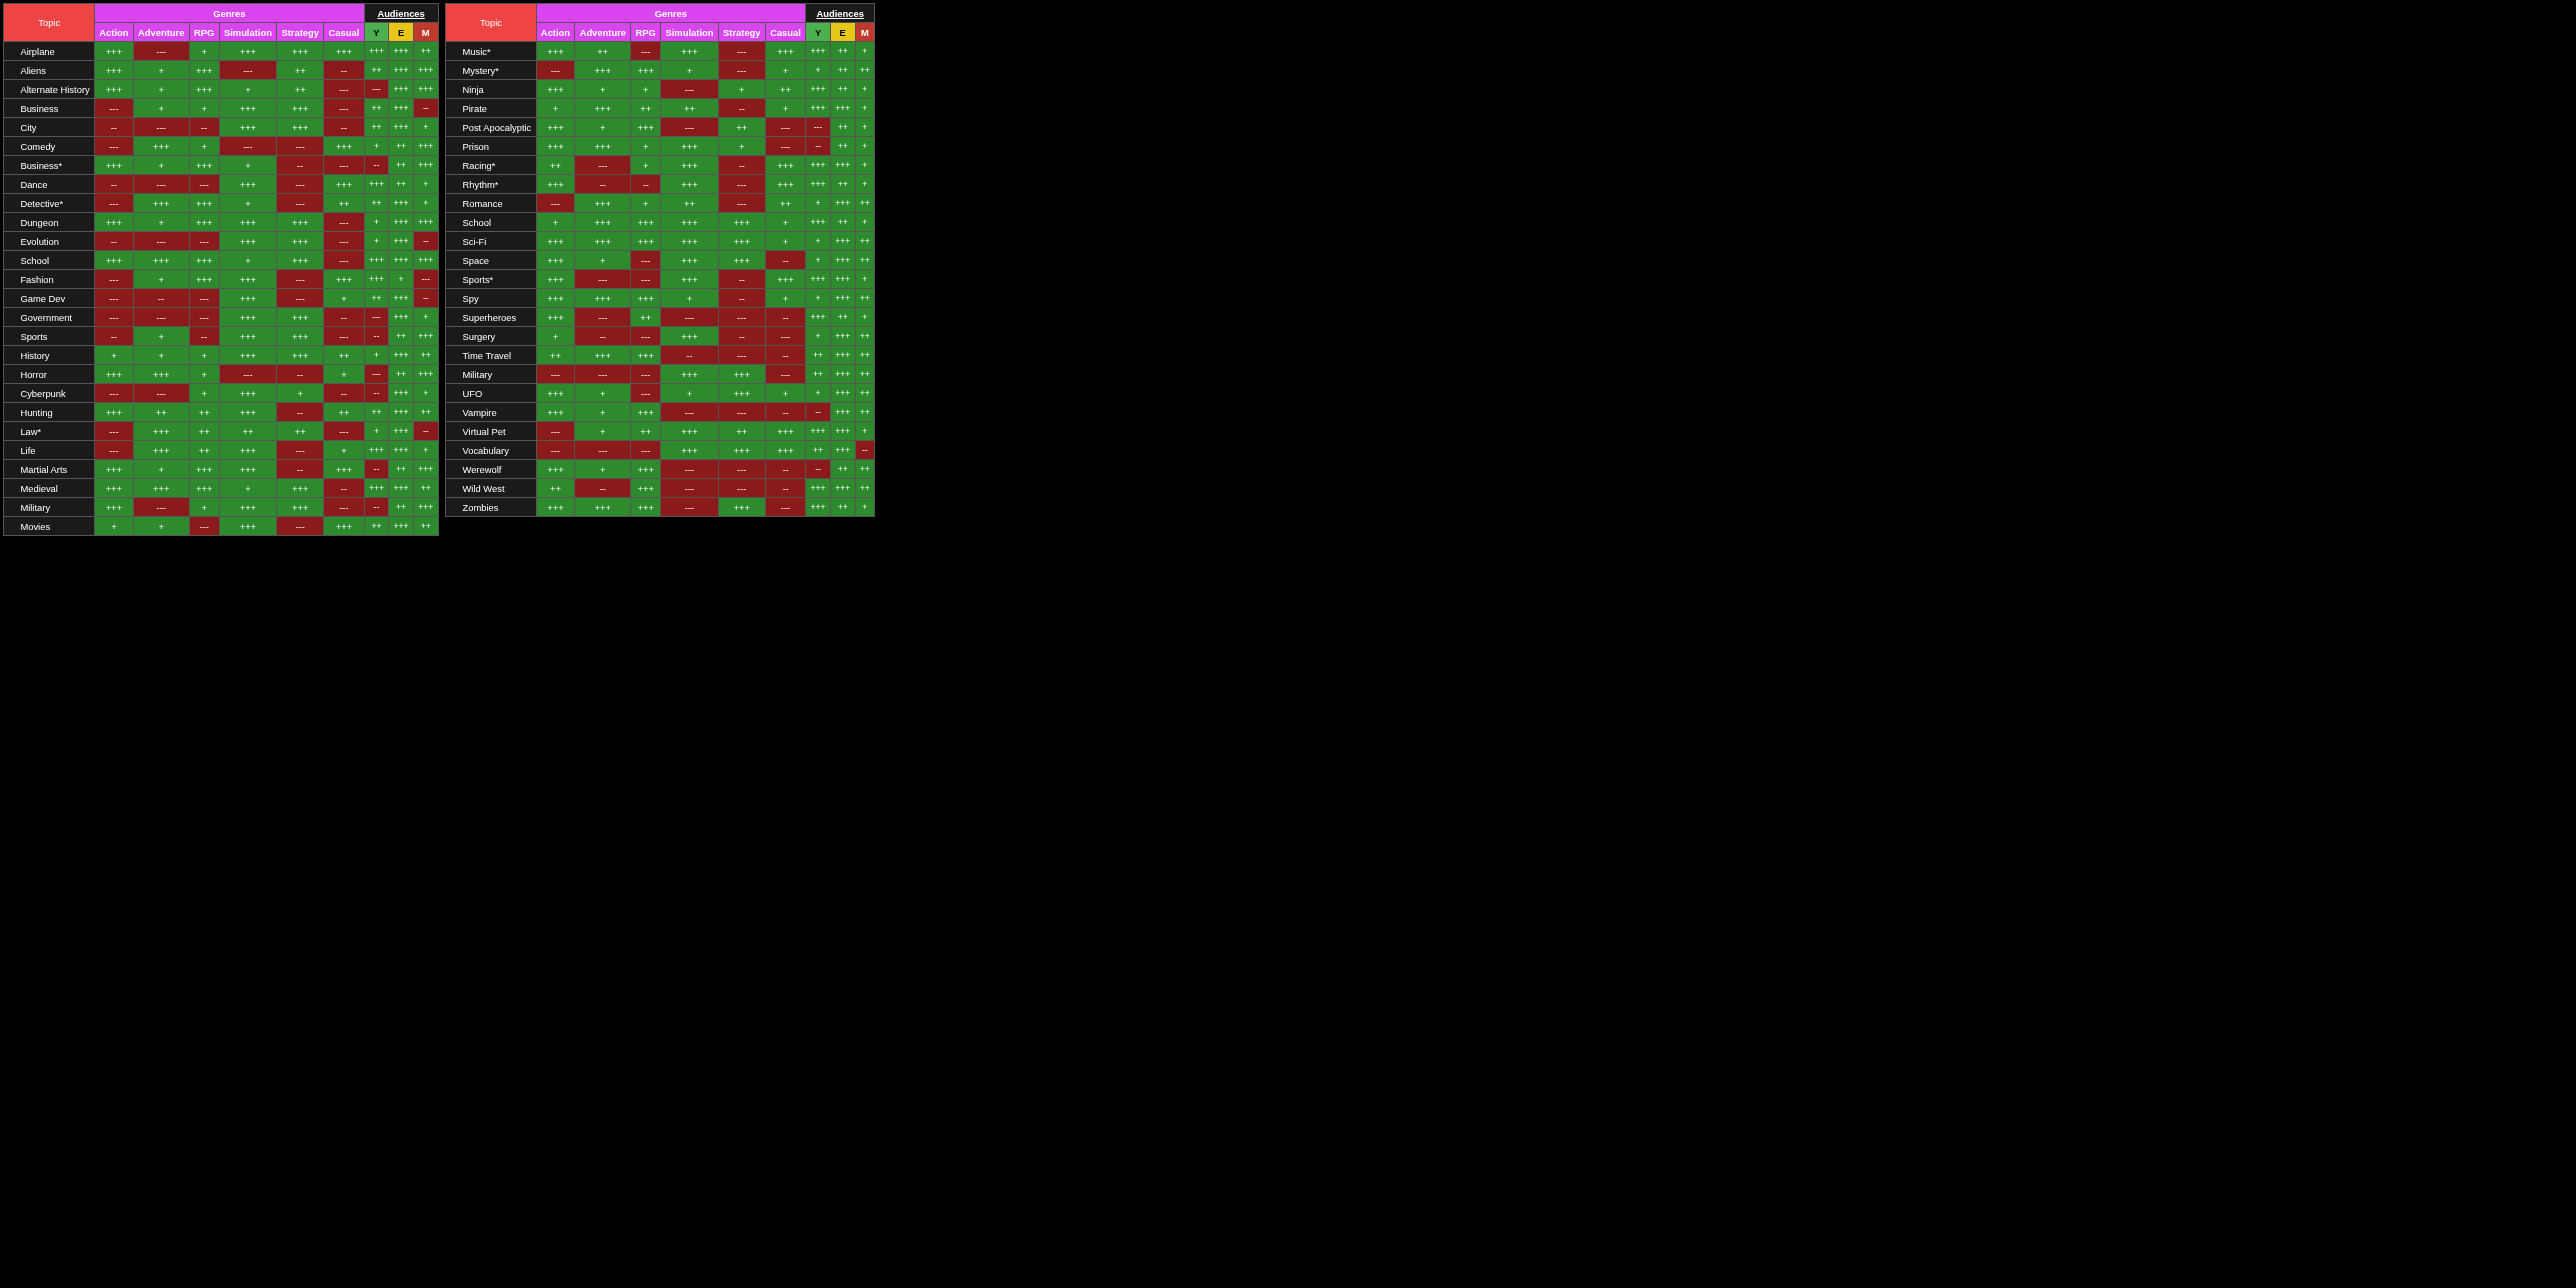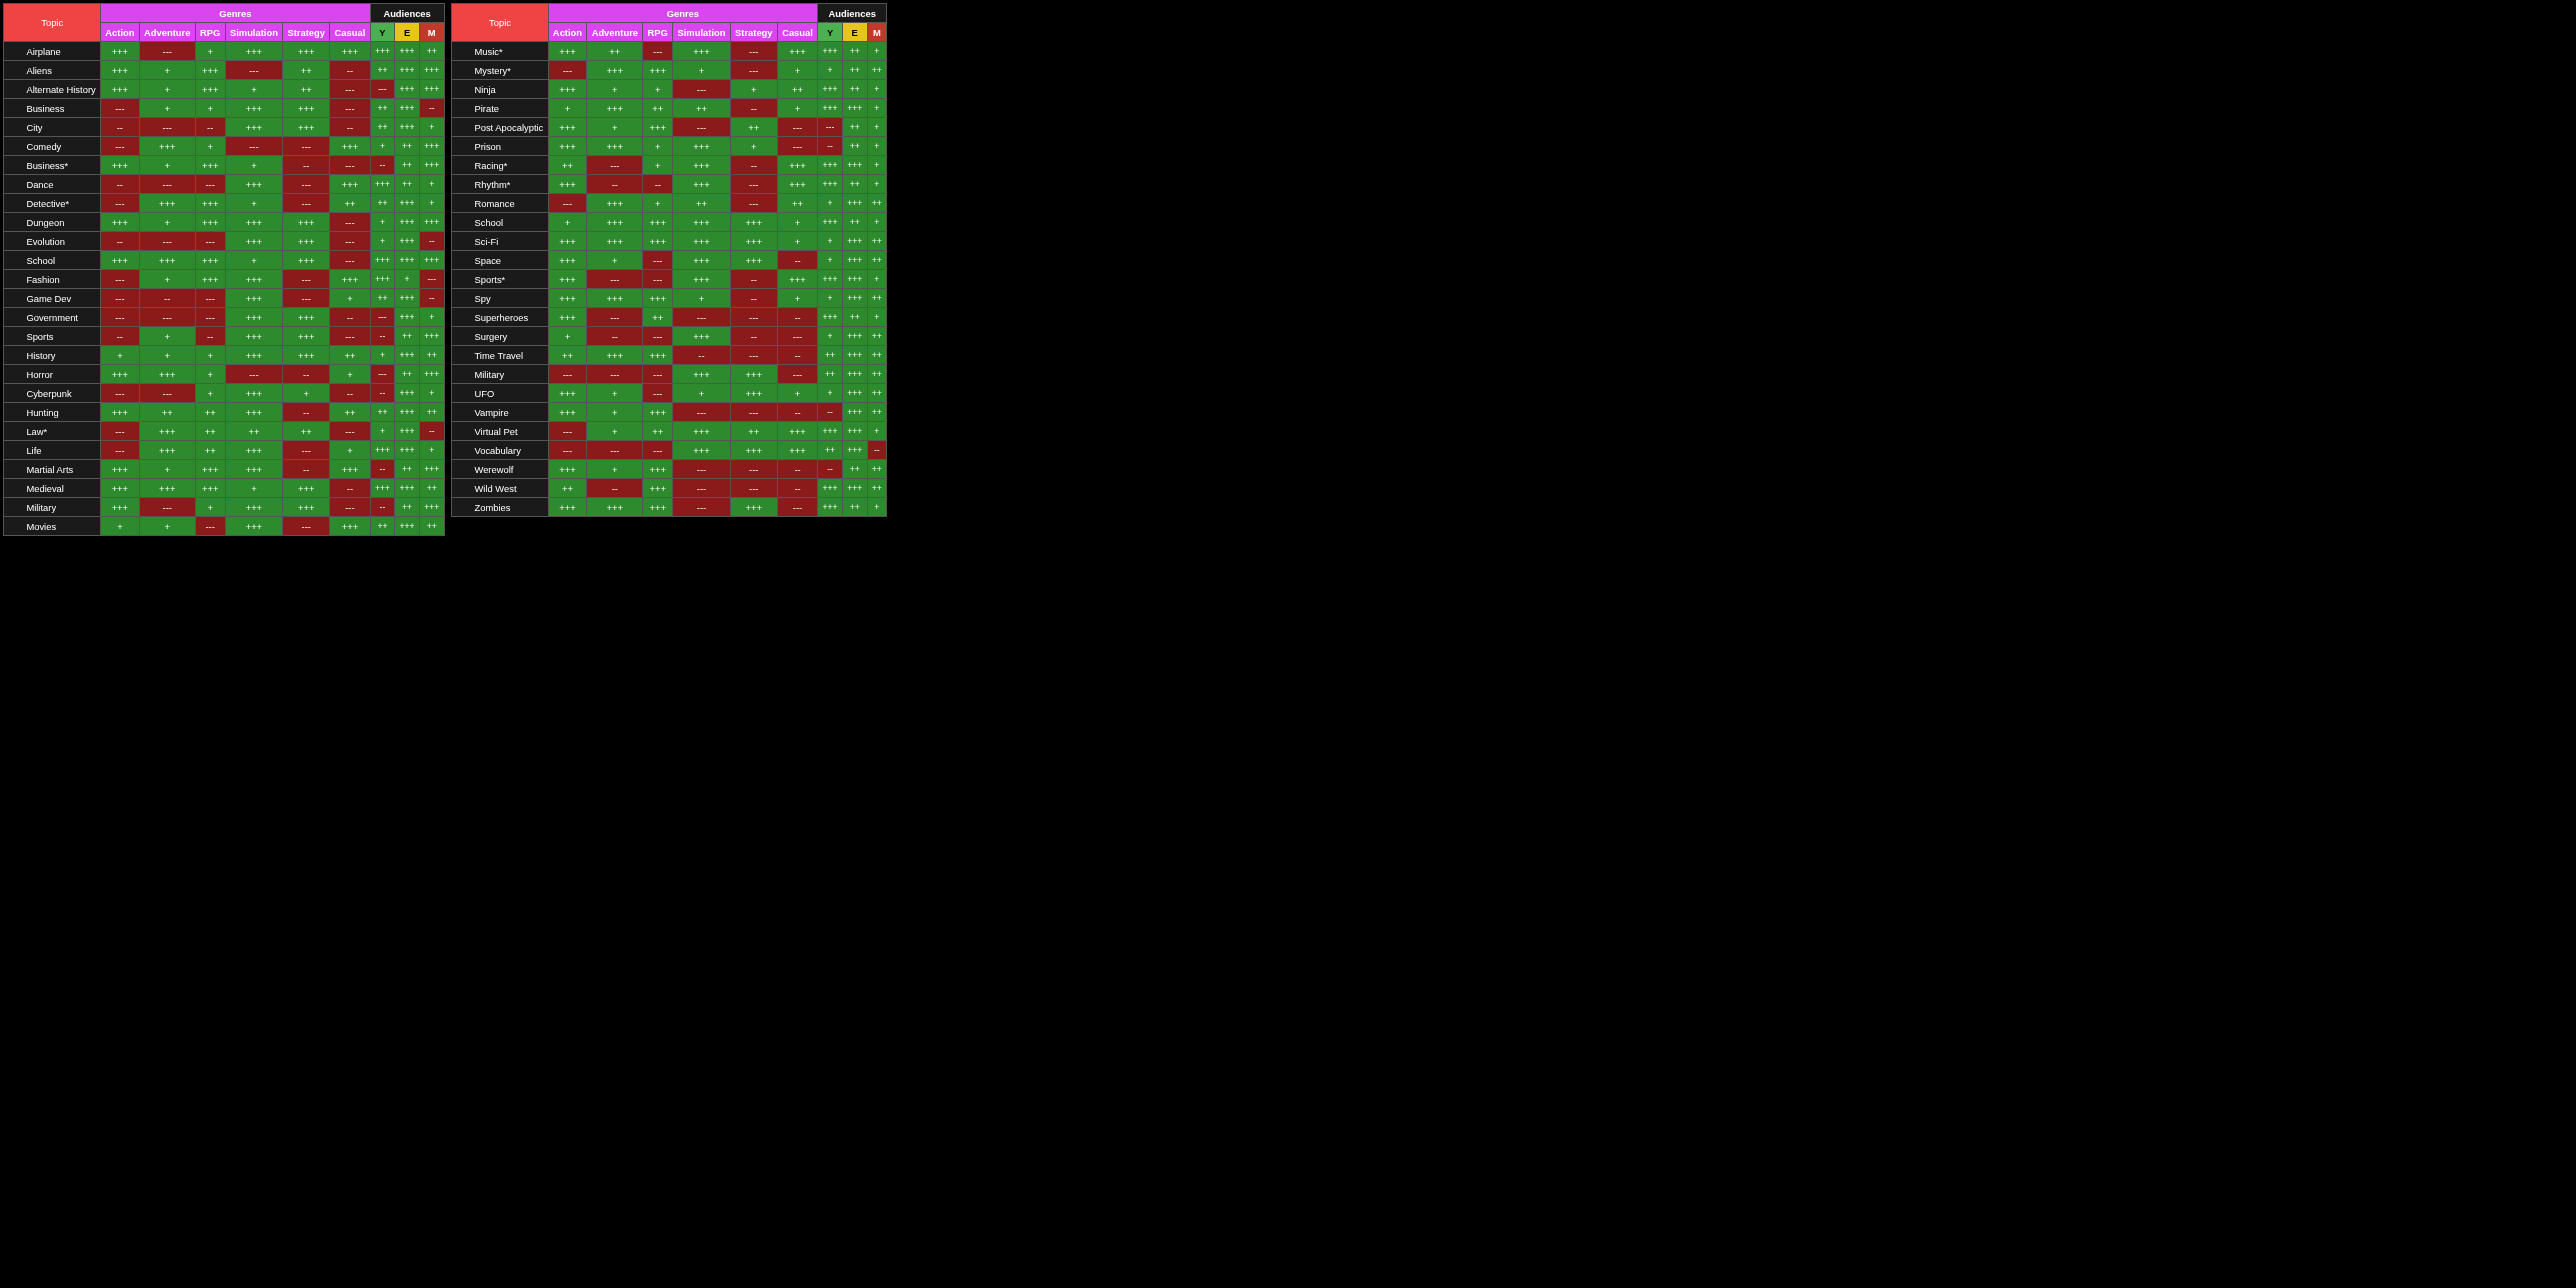--- a/index.html
+++ b/index.html
@@ -33,26 +33,27 @@
     }
     .genre-header {
       background: #d946ef;
       color: #fff;
       font-weight: bold;
     }
     .audience-header {
       background: #1a1a1a;
       color: #fff;
       font-weight: bold;
+      text-decoration: underline;
     }
     .topic-cell {
       background: #1a1a1a;
       color: #fff;
       text-align: left;
-      padding-left: 22px;
+      padding-left: 16px;
       font-size: 9.4px;
     }
     .green { background: #2d8a2d; color: #fff; }
     .red { background: #8b1a1a; color: #fff; }
     .aud-y { background: #4caf50; color: #000; font-weight: bold; }
     .aud-e { background: #e6c619; color: #000; font-weight: bold; }
     .aud-m { background: #c0392b; color: #fff; font-weight: bold; }
     .aud-cell-g { background: #2d8a2d; color: #fff; font-size: 8.6px; }
     .aud-cell-r { background: #8b1a1a; color: #fff; font-size: 8.6px; }
   </style>

